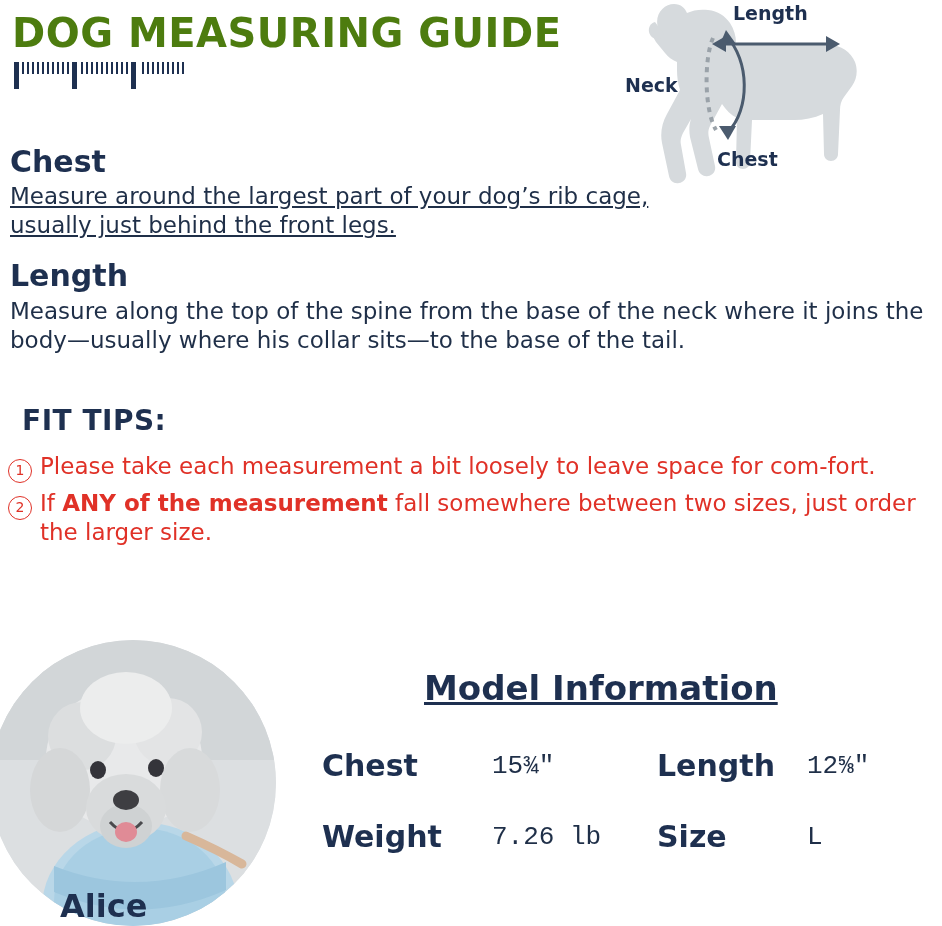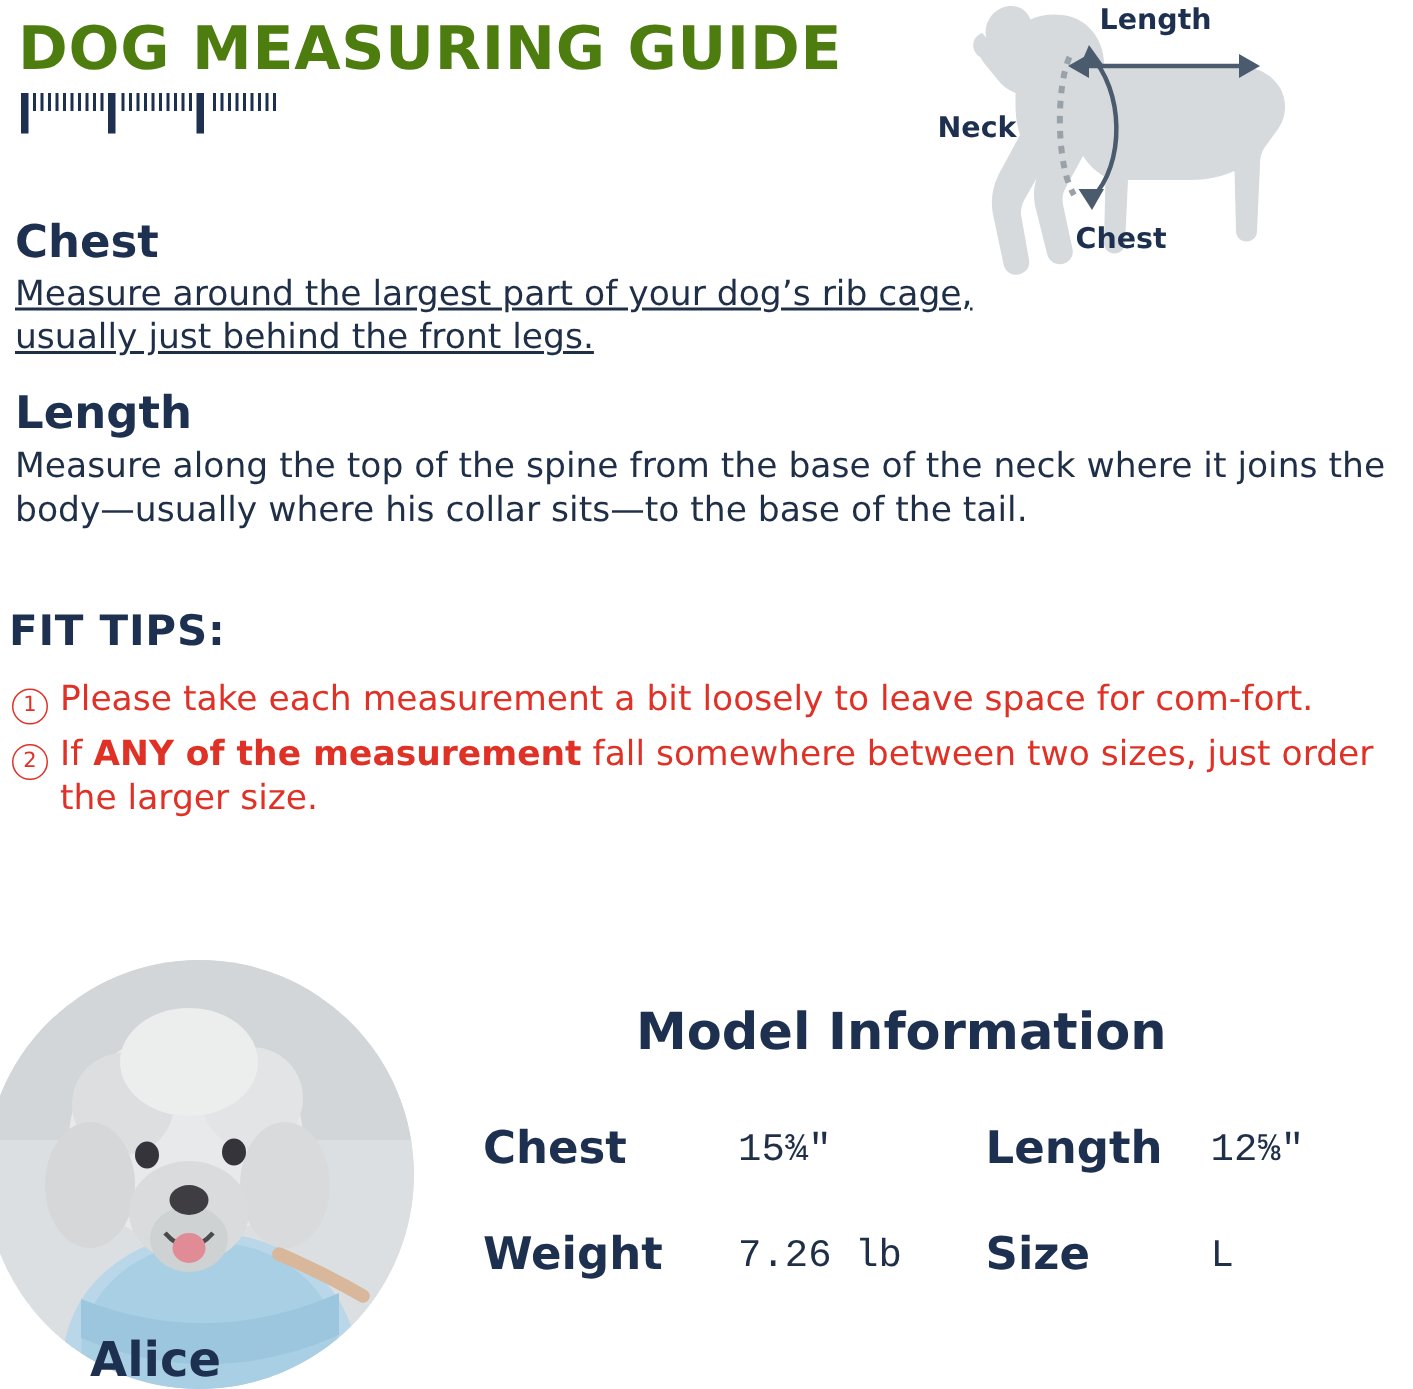--- a/index.html
+++ b/index.html
@@ -79,21 +79,21 @@
     font-family: "DejaVu Sans", sans-serif;
   }
 
   .chest-head  { left: 10px; top: 144px; }
   .chest-body  { left: 10px; top: 182px; width: 680px; text-decoration: underline; }
 
   .length-head { left: 10px; top: 258px; }
   .length-body { left: 10px; top: 297px; width: 920px; }
 
   .fit-head {
-    left: 6px;
+    left: 22px;
     top: 404px;
     font-size: 28px;
     letter-spacing: 0.5px;
   }
 
   
   .tips {
     position: absolute;
     left: 8px;
     top: 452px;
@@ -158,20 +158,21 @@
 
   
   .model-info-title {
     position: absolute;
     left: 424px;
     top: 668px;
     font-size: 34px;
     font-weight: bold;
     color: #1e3050;
     font-family: "DejaVu Sans", sans-serif;
+    text-decoration: underline;
   }
 
   .info-grid {
     position: absolute;
     left: 322px;
     top: 748px;
     width: 612px;
     display: grid;
     grid-template-columns: 170px 165px 150px 127px;
     grid-row-gap: 36px;

